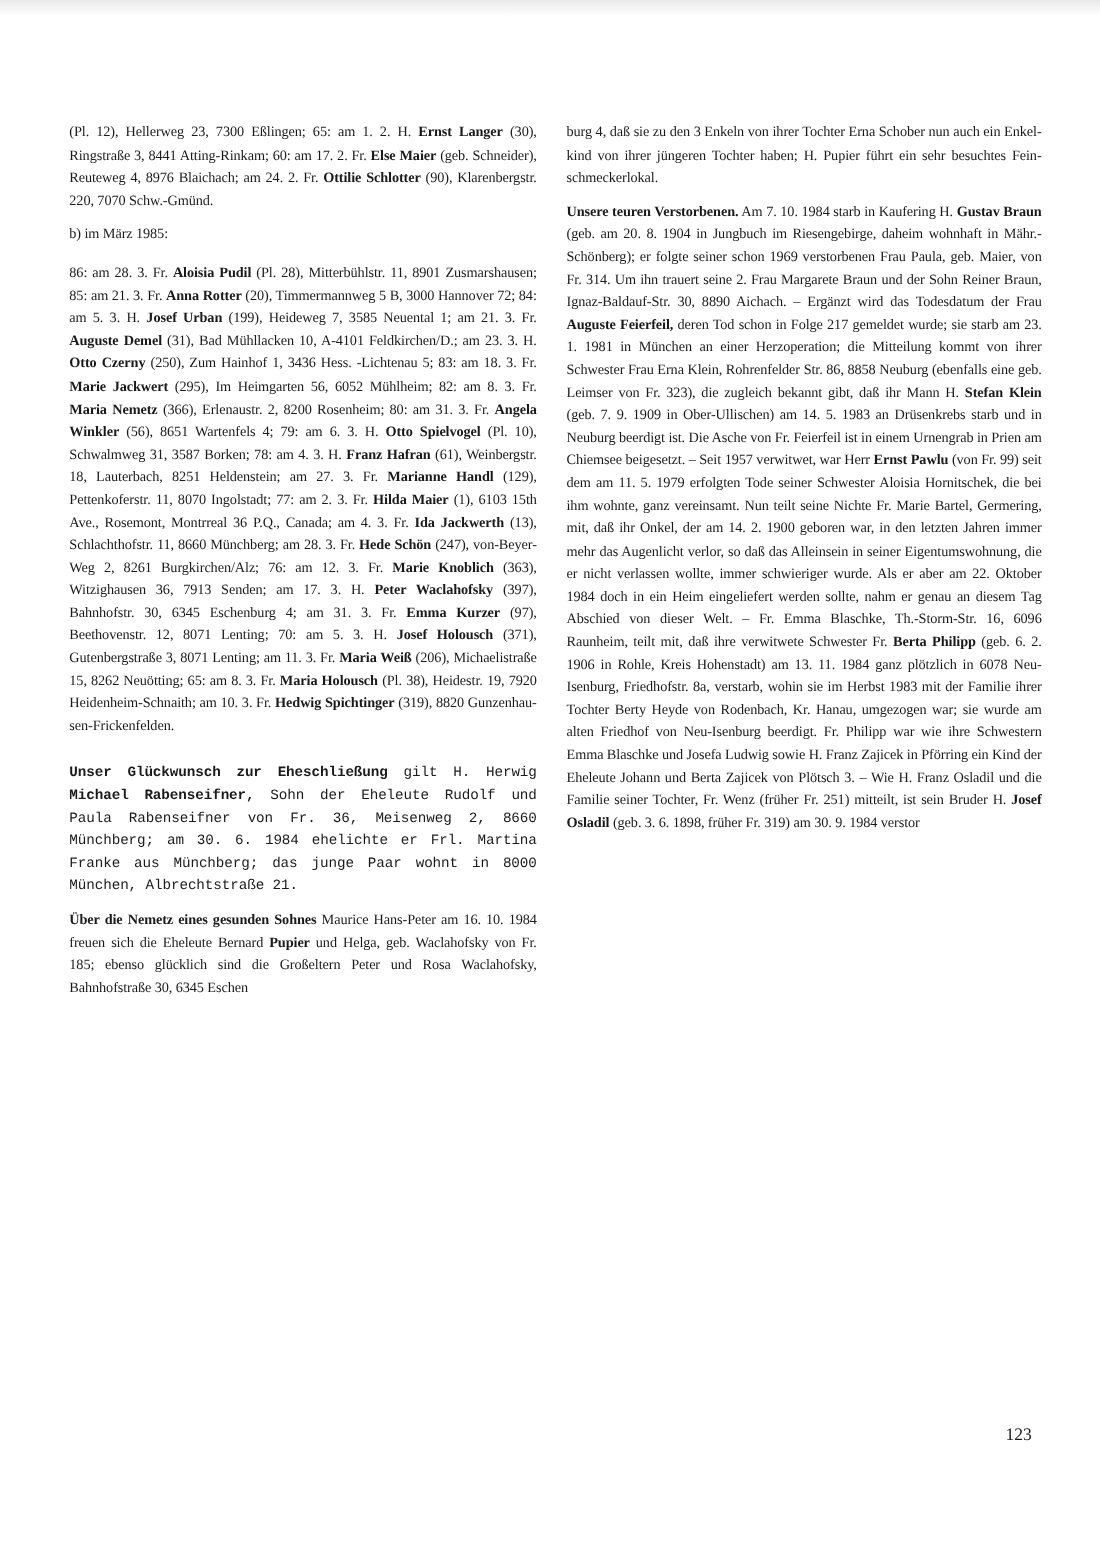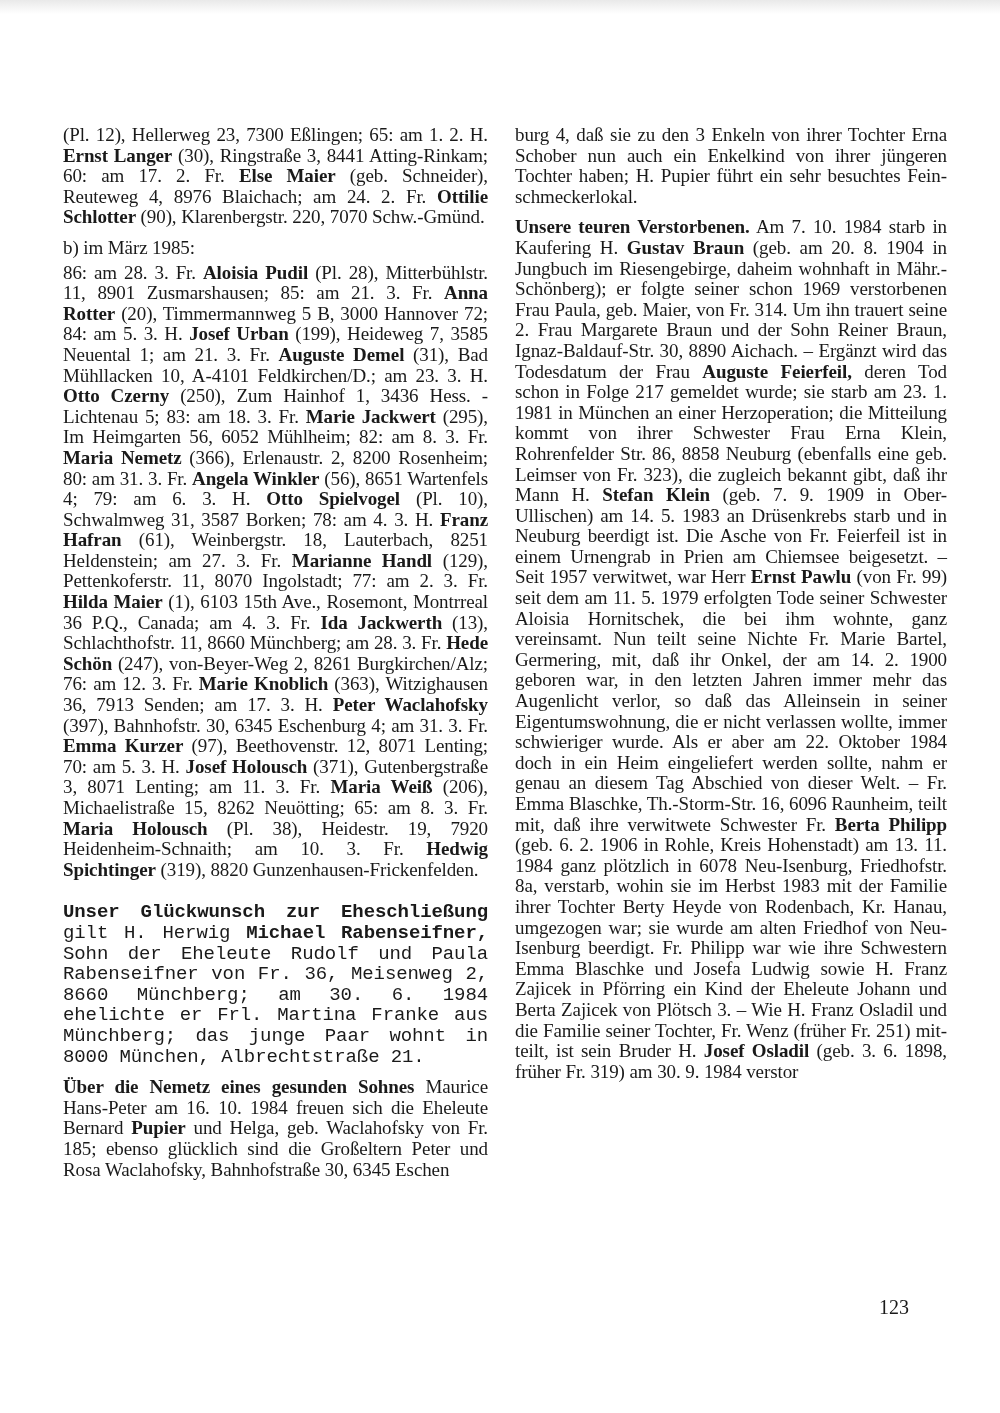--- a/index.html
+++ b/index.html
@@ -2,29 +2,29 @@
 <html><head>
 <meta charset="utf-8">
 <style>
   html, body { margin: 0; padding: 0; }
   body {
     width: 1000px; height: 1413px; background: #ffffff; position: relative; overflow: hidden;
     font-family: "Liberation Serif", "DejaVu Serif", serif; color: #1a1a1a;
   }
   .scan-edge { position: absolute; left: 0; top: 0; width: 1000px; height: 14px;
     background: linear-gradient(#e9e9e9, #ffffff); }
-  .column { position: absolute; top: 125px; font-size: 19px; line-height: 20.6px;
+  .column { position: absolute; top: 110px; font-size: 13px; line-height: 20.6px;
     text-align: justify; hyphens: manual; letter-spacing: -0.1px; }
   .col-left { left: 63px; width: 425px; }
   .col-right { left: 515px; width: 432px; }
   .para { margin: 0 0 10px 0; }
   .para.tight { margin-bottom: 0; }
-  .para.sub { margin-top: 10px; margin-bottom: 4px; }
+  .para.sub { margin-top: 10px; margin-bottom: 15px; }
   .para b, .run-bold { font-weight: bold; }
-  .page-number { position: absolute; left: 879px; top: 1296px; font-size: 20px; }
+  .page-number { position: absolute; left: 914px; top: 1296px; font-size: 16px; }
 </style>
 </head>
 <body>
 
 <div class="scan-edge"></div>
 
 <div class="column col-left">
     <p class="para tight"><span>(Pl. 12), Hellerweg 23, 7300 Eßlingen; 65: am 1. 2. H. </span><b>Ernst Langer</b><span> (30), Ringstraße 3, 8441 Atting-Rinkam; 60: am 17. 2. Fr. </span><b>Else Maier</b><span> (geb. Schneider), Reuteweg 4, 8976 Blaich­ach; am 24. 2. Fr. </span><b>Ottilie Schlotter</b><span> (90), Kla­renbergstr. 220, 7070 Schw.-Gmünd.</span></p>
     <p class="para sub"><span>b) im März 1985:</span></p>
     <p class="para"><span>86: am 28. 3. Fr. </span><b>Aloisia Pudil</b><span> (Pl. 28), Mitter­bühlstr. 11, 8901 Zusmarshausen; 85: am 21. 3. Fr. </span><b>Anna Rotter</b><span> (20), Timmermannweg 5 B, 3000 Hannover 72; 84: am 5. 3. H. </span><b>Josef Urban</b><span> (199), Heideweg 7, 3585 Neuental 1; am 21. 3. Fr. </span><b>Auguste Demel</b><span> (31), Bad Mühllacken 10, A-4101 Feldkirchen/D.; am 23. 3. H. </span><b>Otto Czerny</b><span> (250), Zum Hainhof 1, 3436 Hess. -Lichtenau 5; 83: am 18. 3. Fr. </span><b>Marie Jackwert</b><span> (295), Im Heimgarten 56, 6052 Mühlheim; 82: am 8. 3. Fr. </span><b>Maria Nemetz</b><span> (366), Erlenaustr. 2, 8200 Rosenheim; 80: am 31. 3. Fr. </span><b>Angela Winkler</b><span> (56), 8651 Wartenfels 4; 79: am 6. 3. H. </span><b>Otto Spielvogel</b><span> (Pl. 10), Schwalmweg 31, 3587 Borken; 78: am 4. 3. H. </span><b>Franz Hafran</b><span> (61), Weinbergstr. 18, Lauterbach, 8251 Helden­stein; am 27. 3. Fr. </span><b>Marianne Handl</b><span> (129), Pettenkoferstr. 11, 8070 Ingolstadt; 77: am 2. 3. Fr. </span><b>Hilda Maier</b><span> (1), 6103 15th Ave., Rose­mont, Montrreal 36 P.Q., Canada; am 4. 3. Fr. </span><b>Ida Jackwerth</b><span> (13), Schlachthofstr. 11, 8660 Münchberg; am 28. 3. Fr. </span><b>Hede Schön</b><span> (247), von-Beyer-Weg 2, 8261 Burgkirchen/Alz; 76: am 12. 3. Fr. </span><b>Marie Knoblich</b><span> (363), Witzighau­sen 36, 7913 Senden; am 17. 3. H. </span><b>Peter Waclahofsky</b><span> (397), Bahnhofstr. 30, 6345 Eschenburg 4; am 31. 3. Fr. </span><b>Emma Kurzer</b><span> (97), Beethovenstr. 12, 8071 Lenting; 70: am 5. 3. H. </span><b>Josef Holousch</b><span> (371), Gutenbergstraße 3, 8071 Lenting; am 11. 3. Fr. </span><b>Maria Weiß</b><span> (206), Michaelistraße 15, 8262 Neuötting; 65: am 8. 3. Fr. </span><b>Maria Holousch</b><span> (Pl. 38), Heidestr. 19, 7920 Heidenheim-Schnaith; am 10. 3. Fr. </span><b>Hedwig Spichtinger</b><span> (319), 8820 Gunzenhau­sen-Frickenfelden.</span></p>

